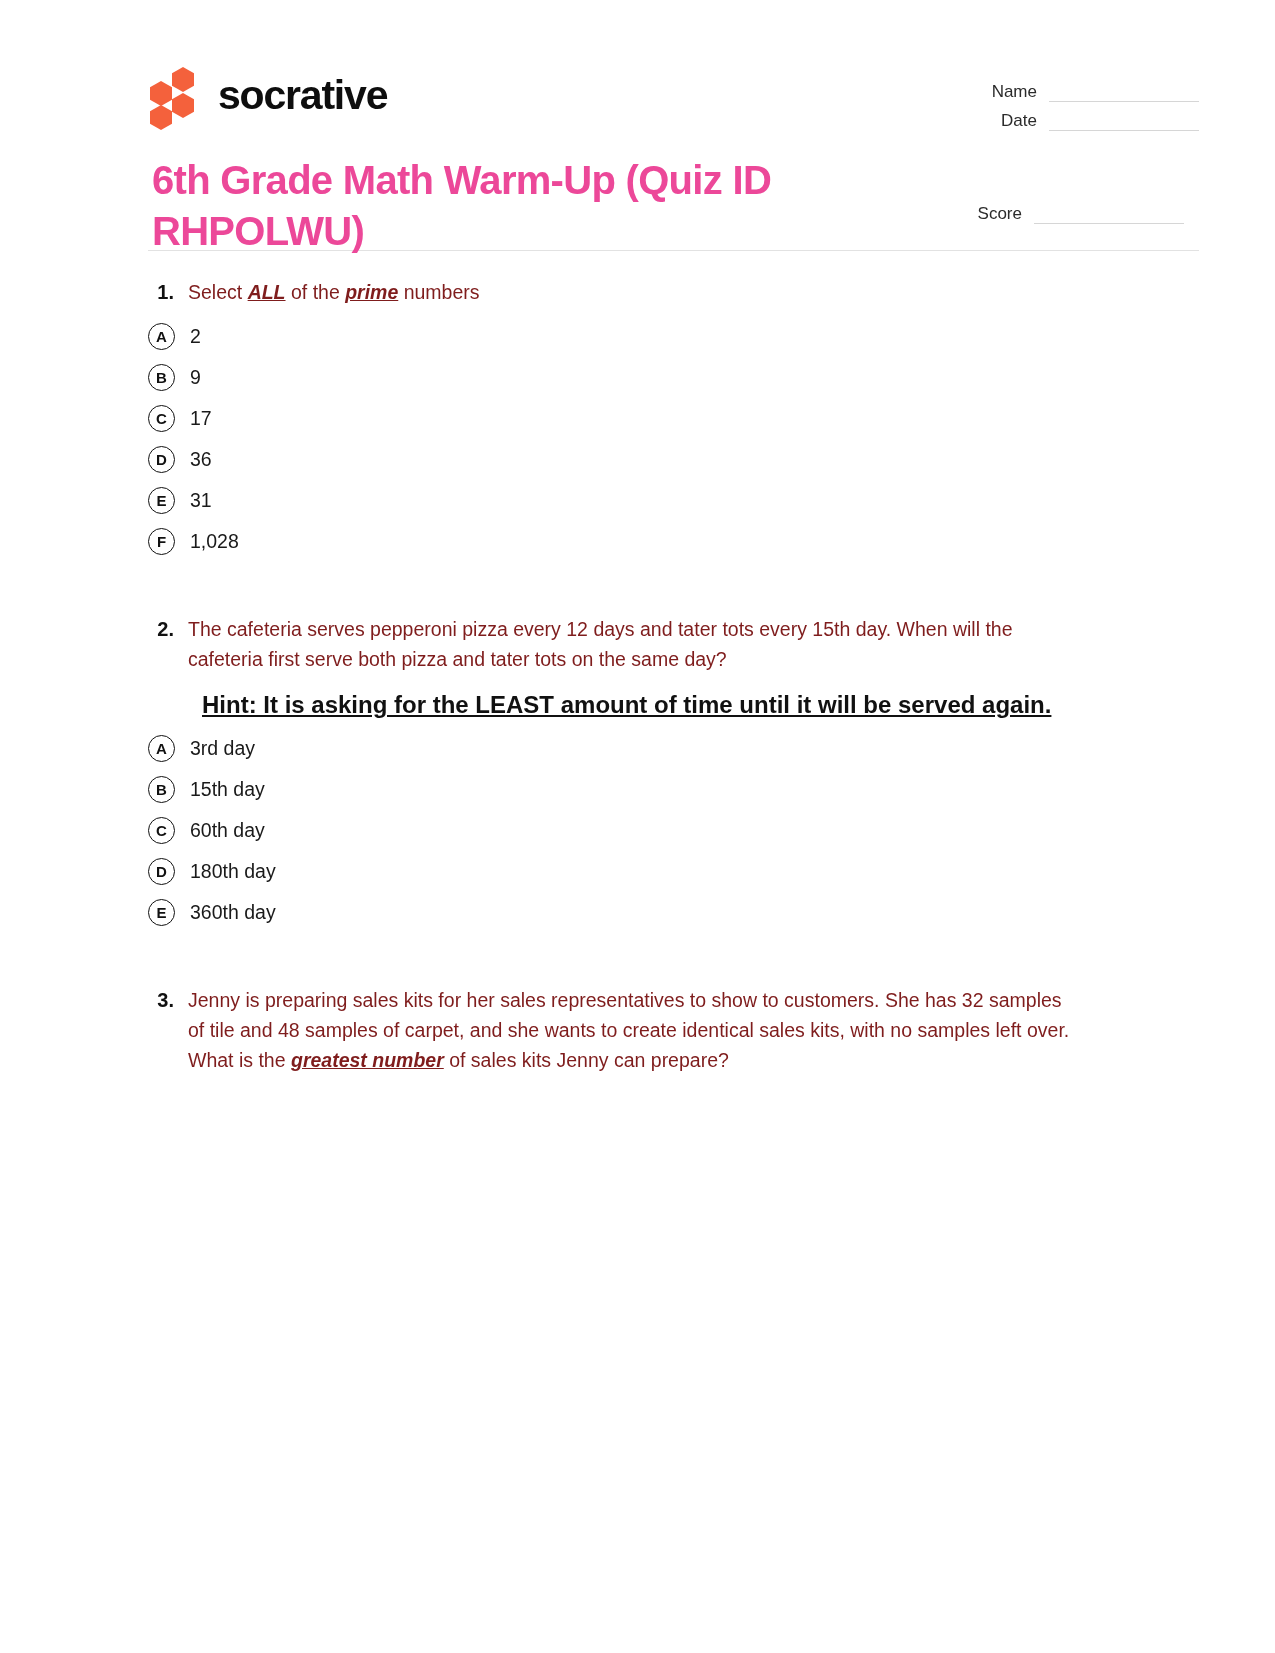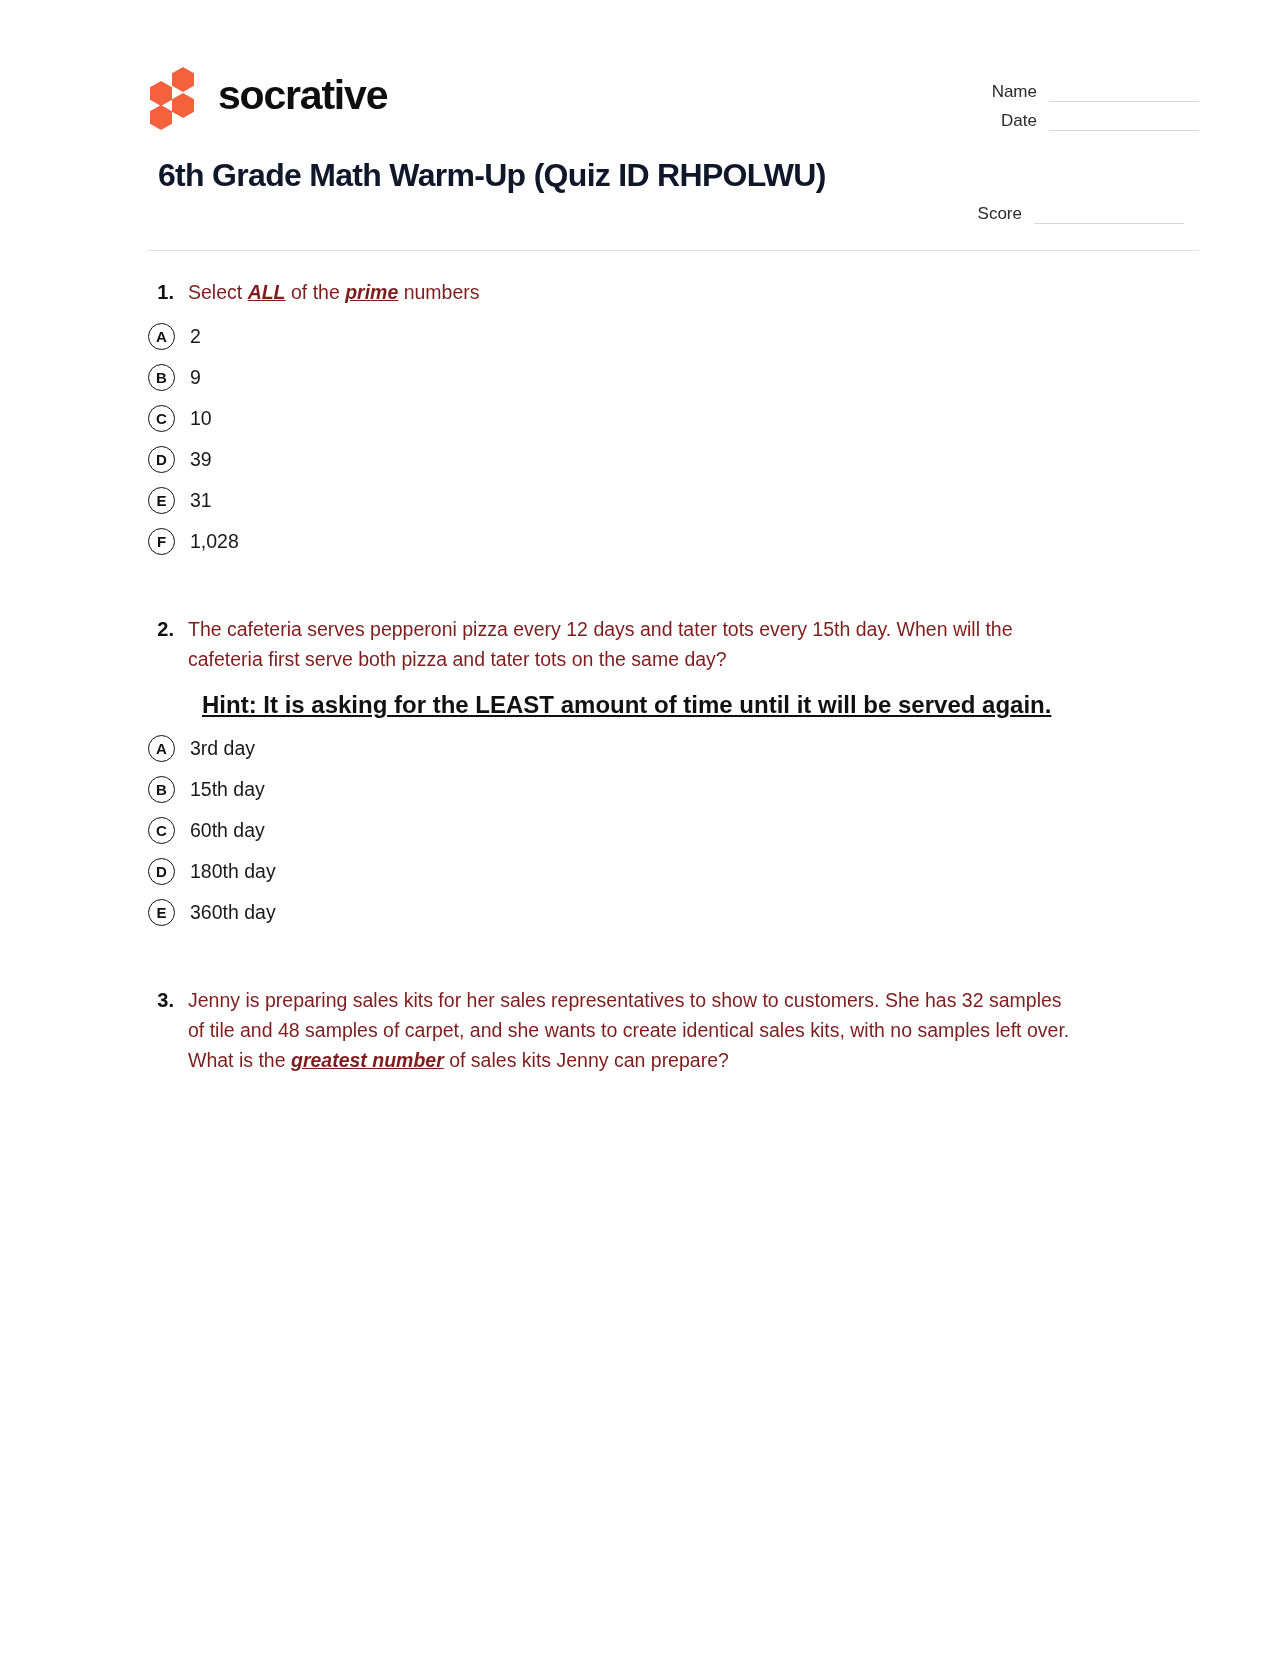--- a/index.html
+++ b/index.html
@@ -95,28 +95,28 @@
     top: 190px;
     display: flex;
     align-items: flex-end;
     justify-content: flex-end;
     width: 240px;
     height: 29px;
   }
 
   .doc-title {
     position: absolute;
-    left: 10px;
+    left: 4px;
     top: 150px;
     width: 720px;
-    font-size: 32px;
+    font-size: 40px;
     font-weight: 700;
     letter-spacing: -0.7px;
     line-height: 1.28;
-    color: #0f172a;
+    color: #ec4899;
   }
 
   .divider {
     margin: 0 107px;
     border-top: 1.3px solid #e2e2e2;
     height: 0;
   }
 
   
   .questions {
@@ -244,25 +244,25 @@
         <div class="option">
           <div class="opt-bubble">A</div>
           <div class="opt-text">2</div>
         </div>
         <div class="option">
           <div class="opt-bubble">B</div>
           <div class="opt-text">9</div>
         </div>
         <div class="option">
           <div class="opt-bubble">C</div>
-          <div class="opt-text">10</div>
+          <div class="opt-text">17</div>
         </div>
         <div class="option">
           <div class="opt-bubble">D</div>
-          <div class="opt-text">39</div>
+          <div class="opt-text">36</div>
         </div>
         <div class="option">
           <div class="opt-bubble">E</div>
           <div class="opt-text">31</div>
         </div>
         <div class="option">
           <div class="opt-bubble">F</div>
           <div class="opt-text">1,028</div>
         </div>
       </div>

